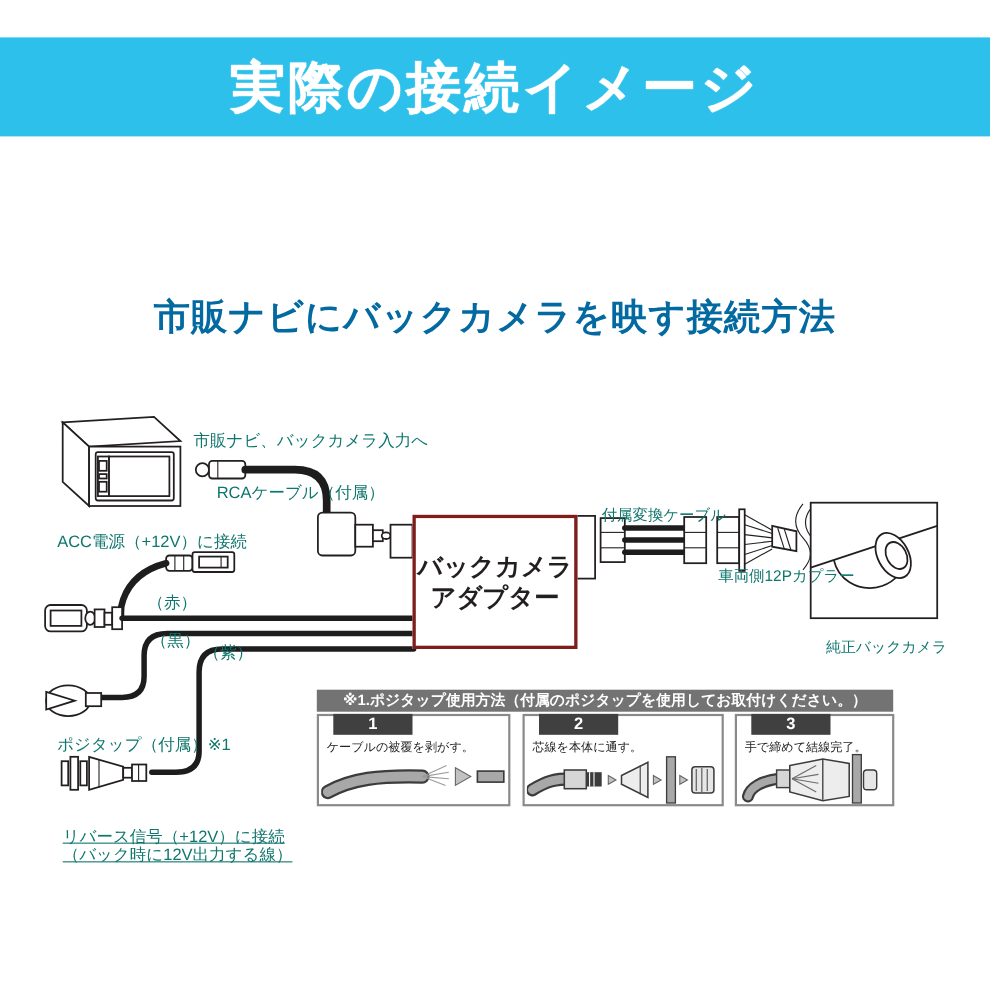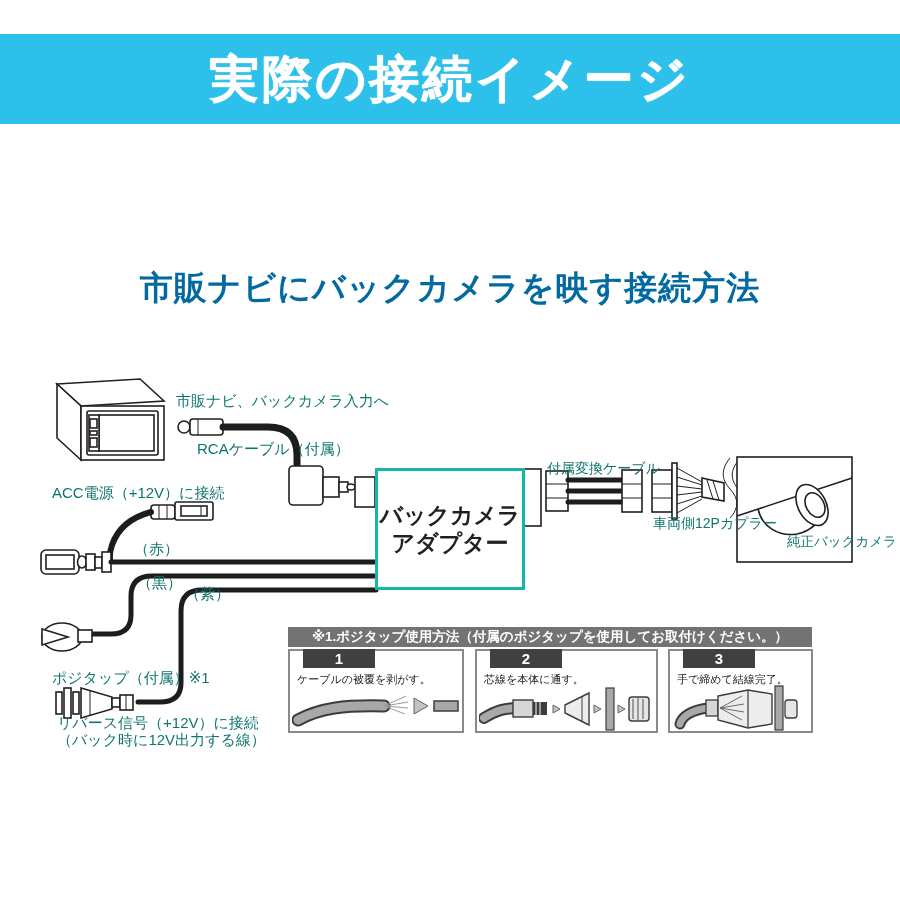--- a/index.html
+++ b/index.html
@@ -18,21 +18,21 @@
   .lbl.small{font-size:14px;}
   .lbl.tiny{font-size:13.5px;}
 
   svg.diagram{position:absolute;left:0;top:0;width:900px;height:900px;pointer-events:none;}
   svg .ln{fill:none;stroke:#231f20;stroke-width:1.6;}
   svg .shape{fill:#ffffff;stroke:#231f20;stroke-width:1.6;}
   svg .cable{fill:none;stroke:#1d1d1d;stroke-linecap:round;stroke-linejoin:round;}
   svg .thin{fill:none;stroke:#231f20;stroke-width:1;}
 
   .adapter-box{position:absolute;left:375px;top:468px;width:150px;height:122px;background:#ffffff;
-               border:3px solid #14b8a6;box-sizing:border-box;display:flex;flex-direction:column;
+               border:3px solid #7f1d1d;box-sizing:border-box;display:flex;flex-direction:column;
                align-items:center;justify-content:center;z-index:3;}
   .adapter-box span{font-size:23px;font-weight:bold;line-height:28px;}
 
   .panel-header{position:absolute;left:288px;top:627px;width:524px;height:20px;background:#737373;
                 color:#ffffff;font-size:13.5px;font-weight:bold;text-align:center;line-height:20px;
                 white-space:nowrap;}
   .step-box{position:absolute;top:649px;height:84px;background:#ffffff;border:2px solid #8a8a8a;
             box-sizing:border-box;}
   .step-tab{position:absolute;left:13px;top:-2px;width:72px;height:19px;background:#404040;
             color:#ffffff;font-size:15px;font-weight:bold;text-align:center;line-height:19px;}
@@ -163,27 +163,27 @@
     <span>アダプター</span>
   </div>
 
   <div class="lbl" style="left:176px;top:392px;">市販ナビ、バックカメラ入力へ</div>
   <div class="lbl" style="left:197px;top:440px;">RCAケーブル（付属）</div>
   <div class="lbl" style="left:52px;top:484px;">ACC電源（+12V）に接続</div>
   <div class="lbl" style="left:134px;top:540px;">（赤）</div>
   <div class="lbl" style="left:137px;top:574px;">（黒）</div>
   <div class="lbl" style="left:185px;top:585px;">（紫）</div>
   <div class="lbl" style="left:52px;top:669px;">ポジタップ（付属）※1</div>
-  <div class="lbl" style="left:57px;top:714px;">
+  <div class="lbl" style="left:57px;top:752px;text-decoration:underline;">
     <div>リバース信号（+12V）に接続</div>
     <div>（バック時に12V出力する線）</div>
   </div>
   <div class="lbl small" style="left:547px;top:444px;margin-top:16px;">付属変換ケーブル</div>
   <div class="lbl small" style="left:616px;top:515px;margin-left:37px;">車両側12Pカプラー</div>
-  <div class="lbl tiny" style="left:751px;top:533px;margin-left:36px;">純正バックカメラ</div>
+  <div class="lbl tiny" style="left:751px;top:580px;">純正バックカメラ</div>
 
   <div class="panel-header">※1.ポジタップ使用方法（付属のポジタップを使用してお取付けください。）</div>
 
   <div class="step-box" style="left:288px;width:176px;">
     <div class="step-tab">1</div>
     <div class="step-caption">ケーブルの被覆を剥がす。</div>
     <svg class="step-art" width="168" height="48" viewBox="0 0 168 48">
       <path d="M 6,36 C 28,24 52,21 92,22" fill="none" stroke="#3c3c3c" stroke-width="13" stroke-linecap="round"></path>
       <path d="M 6,36 C 28,24 52,21 92,22" fill="none" stroke="#a8a8a8" stroke-width="9" stroke-linecap="round"></path>
       <g stroke="#9a9a9a" stroke-width="1">

